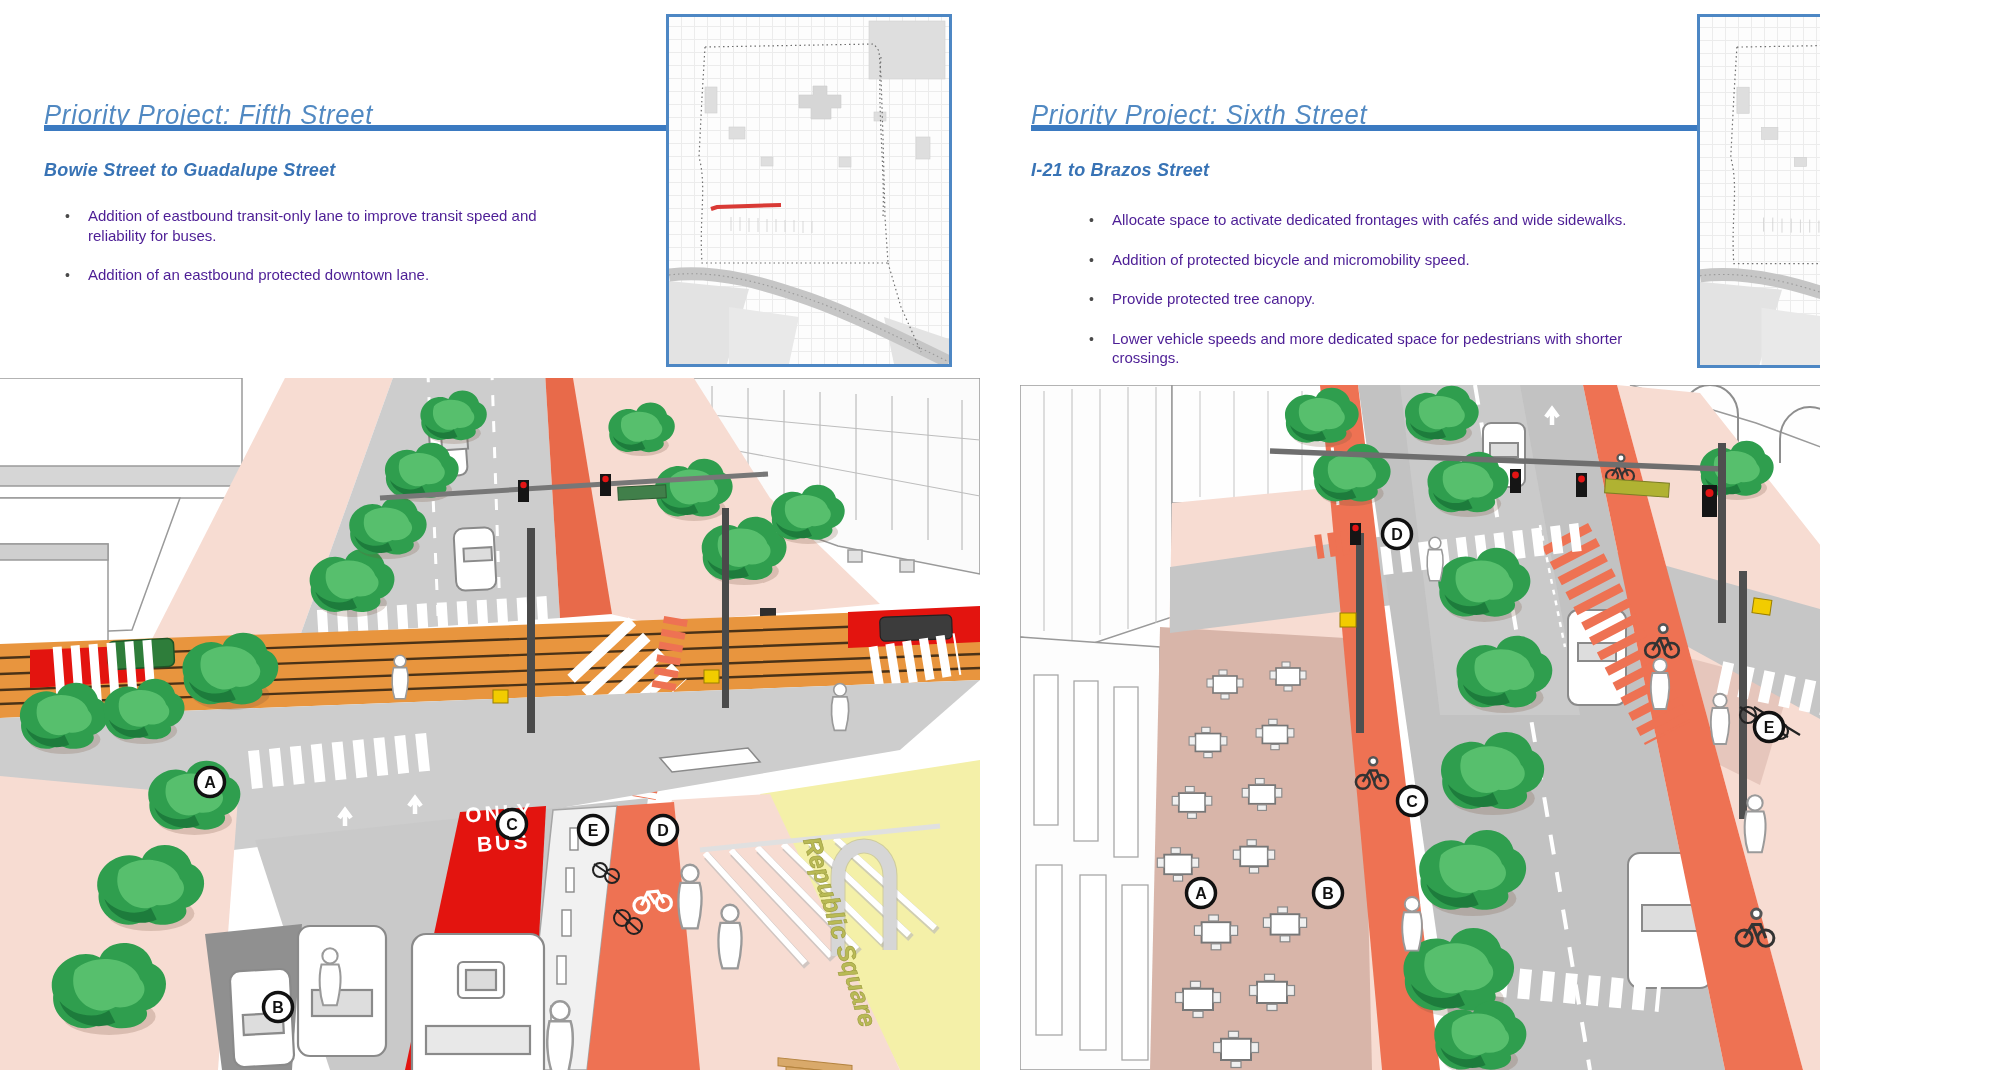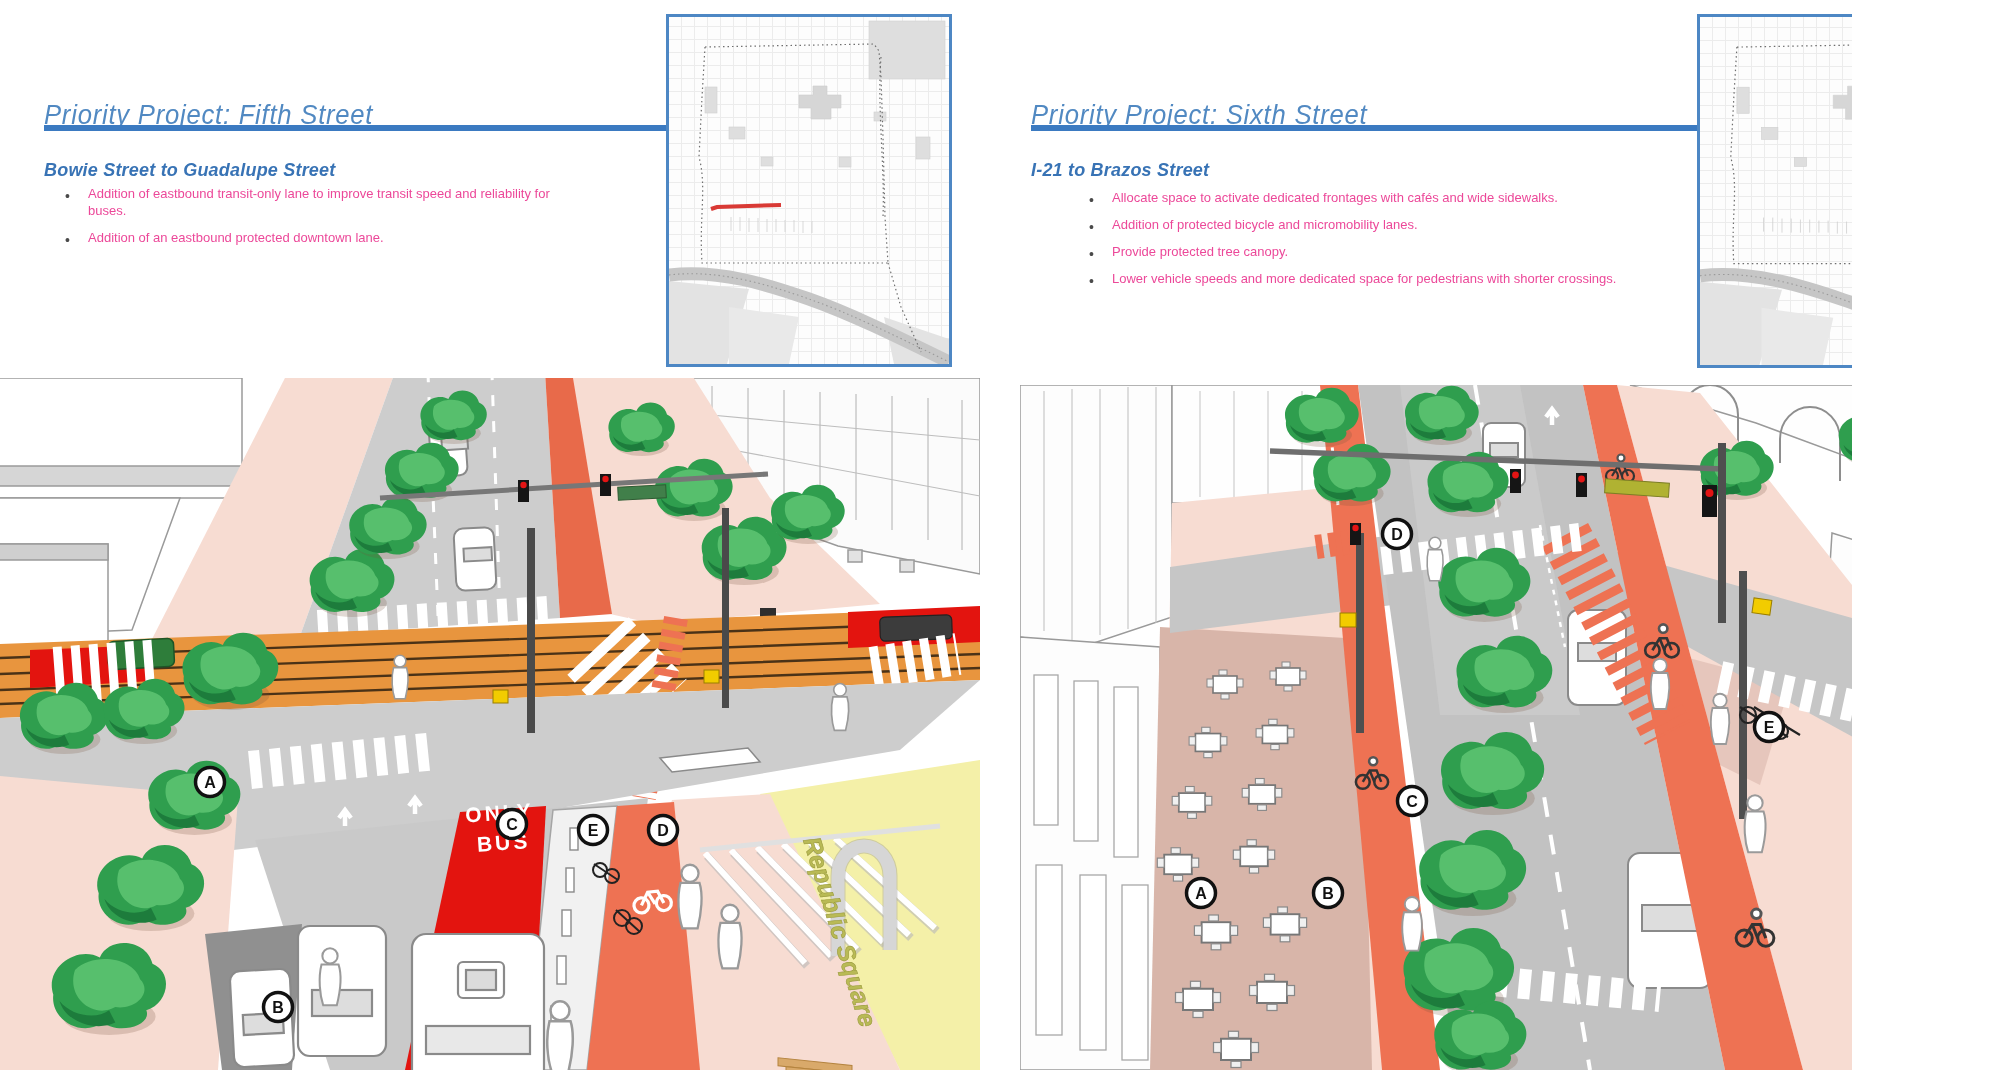--- a/index.html
+++ b/index.html
@@ -1,25 +1,25 @@
 <!DOCTYPE html>
 <html><head>
 <meta charset="utf-8">
 <style>
   html,body{margin:0;padding:0;background:#ffffff;}
   .canvas{position:relative;width:1820px;height:1070px;background:#fff;overflow:hidden;
-          font-family:"Liberation Sans",sans-serif;padding-left:32px;}
+          font-family:"Liberation Sans",sans-serif;}
   .panel-title{position:absolute;font-size:27px;font-style:italic;font-weight:400;
        color:#5189c2;letter-spacing:.8px;transform:scaleX(.95);transform-origin:left top;white-space:nowrap;}
   .title-rule{position:absolute;height:6px;background:#3b7ac1;}
   .panel-subtitle{position:absolute;font-size:18px;font-style:italic;font-weight:bold;
        color:#3873b5;letter-spacing:.2px;white-space:nowrap;}
   ul.bullets{position:absolute;margin:0;padding:0;list-style:none;z-index:3;}
-  ul.bullets li{position:relative;padding-left:32px;margin-bottom:10px;font-size:13px;
-       color:#ec4899;line-height:1.3;}
+  ul.bullets li{position:relative;padding-left:32px;margin-bottom:10px;font-size:15px;
+       color:#4c1d95;line-height:1.3;margin-top:20px;}
   ul.bullets li::before{content:"•";position:absolute;left:9px;top:1px;font-size:14px;color:#4a4a4a;}
   .map-inset{position:absolute;top:14px;border:3px solid #4d87c4;box-sizing:border-box;background:
       repeating-linear-gradient(0deg,rgba(0,0,0,0) 0 12px,#ececec 12px 13px),
       repeating-linear-gradient(90deg,rgba(0,0,0,0) 0 12px,#ececec 12px 13px),#fdfdfd;z-index:2;}
   .map-inset svg{display:block;width:100%;height:100%;}
   svg.illustration{position:absolute;z-index:1;}
 </style>
 </head>
 <body>
 
@@ -270,21 +270,21 @@
       </g>
     </svg>
   </section>
 
   <section>
     <h1 class="panel-title" style="left:1031px;top:82px;">Priority Project: Sixth Street</h1>
     <div class="title-rule" style="left:1031px;top:125px;width:666px;"></div>
     <h2 class="panel-subtitle" style="left:1031px;top:145px;">I-21 to Brazos Street</h2>
     <ul class="bullets" style="left:1080px;top:190px;width:575px;">
       <li>Allocate space to activate dedicated frontages with cafés and wide sidewalks.</li>
-      <li>Addition of protected bicycle and micromobility lanes.</li>
+      <li>Addition of protected bicycle and micromobility speed.</li>
       <li>Provide protected tree canopy.</li>
       <li>Lower vehicle speeds and more dedicated space for pedestrians with shorter crossings.</li>
     </ul>
 
     <div class="map-inset" style="left:1697px;width:293px;height:354px;">
       <svg viewBox="0 0 280 347" preserveAspectRatio="none">
         <g fill="#dedede" stroke="#cfcfcf" stroke-width="0.6">
           <rect x="200" y="4" width="76" height="58"></rect>
             <rect x="36" y="70" width="12" height="26"></rect>
           <rect x="60" y="110" width="16" height="12"></rect>

